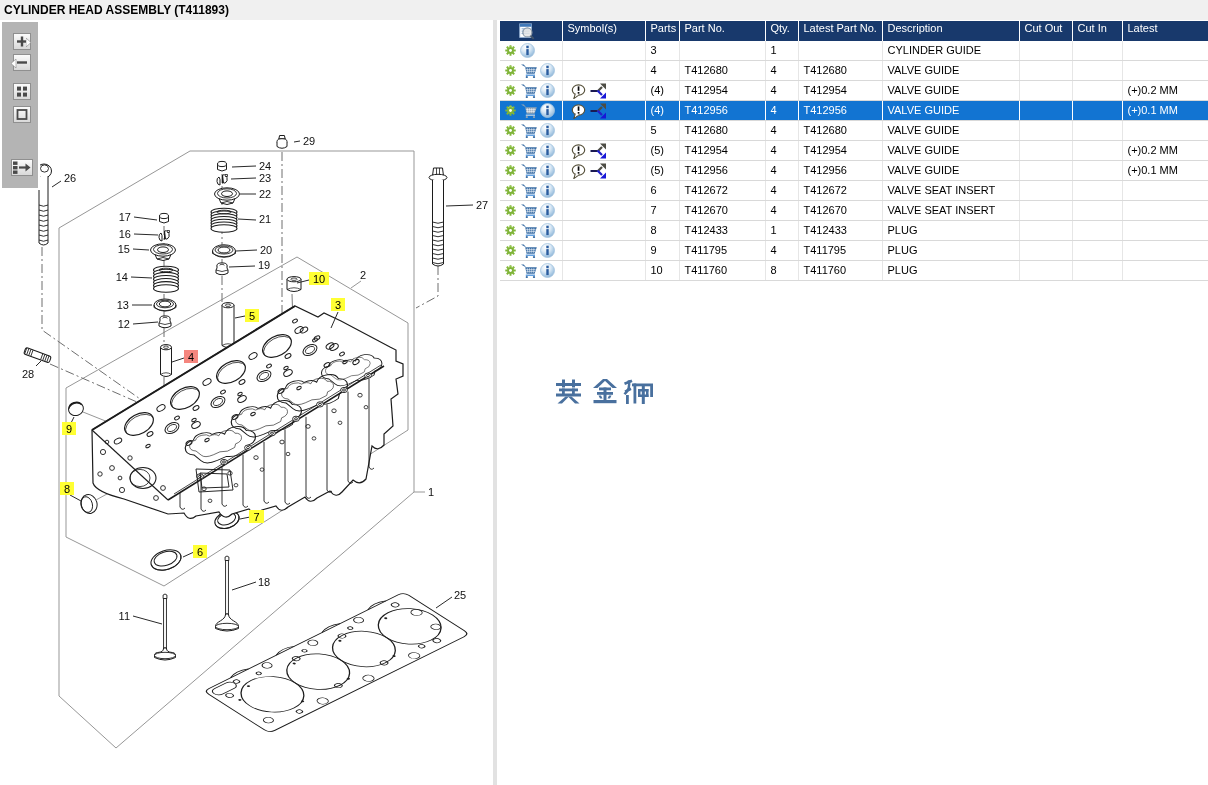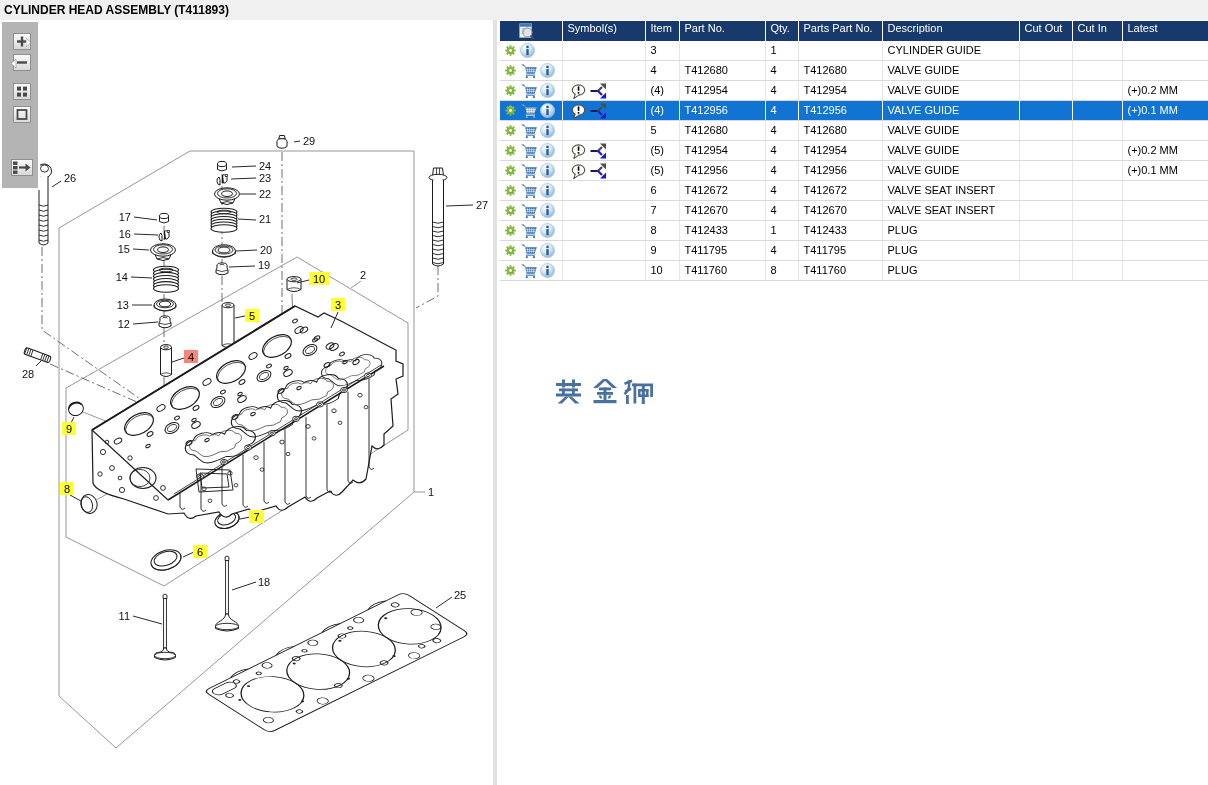--- a/index.html
+++ b/index.html
@@ -698,24 +698,24 @@
       <col style="width:53px">
       <col style="width:50px">
     <col style="width:86px">
   </colgroup>
   <tbody>
       <tr>
     <th style="text-align:center;padding:0"><svg width="19" height="18" style="vertical-align:middle;margin-top:1px;margin-right:9px">
             <use href="#hdricon"></use>
           </svg></th>
     <th>Symbol(s)</th>
-        <th>Item</th>
+        <th>Parts</th>
     <th>Part No.</th>
         <th>Qty.</th>
-        <th>Parts Part No.</th>
+        <th>Latest Part No.</th>
         <th>Description</th>
     <th>Cut Out</th>
         <th>Cut In</th>
         <th style="border-right:none">Latest</th>
   </tr>
   <tr>
     <td>
           <div class="icons">
             <svg width="11" height="11">
               <use href="#gear"></use>

